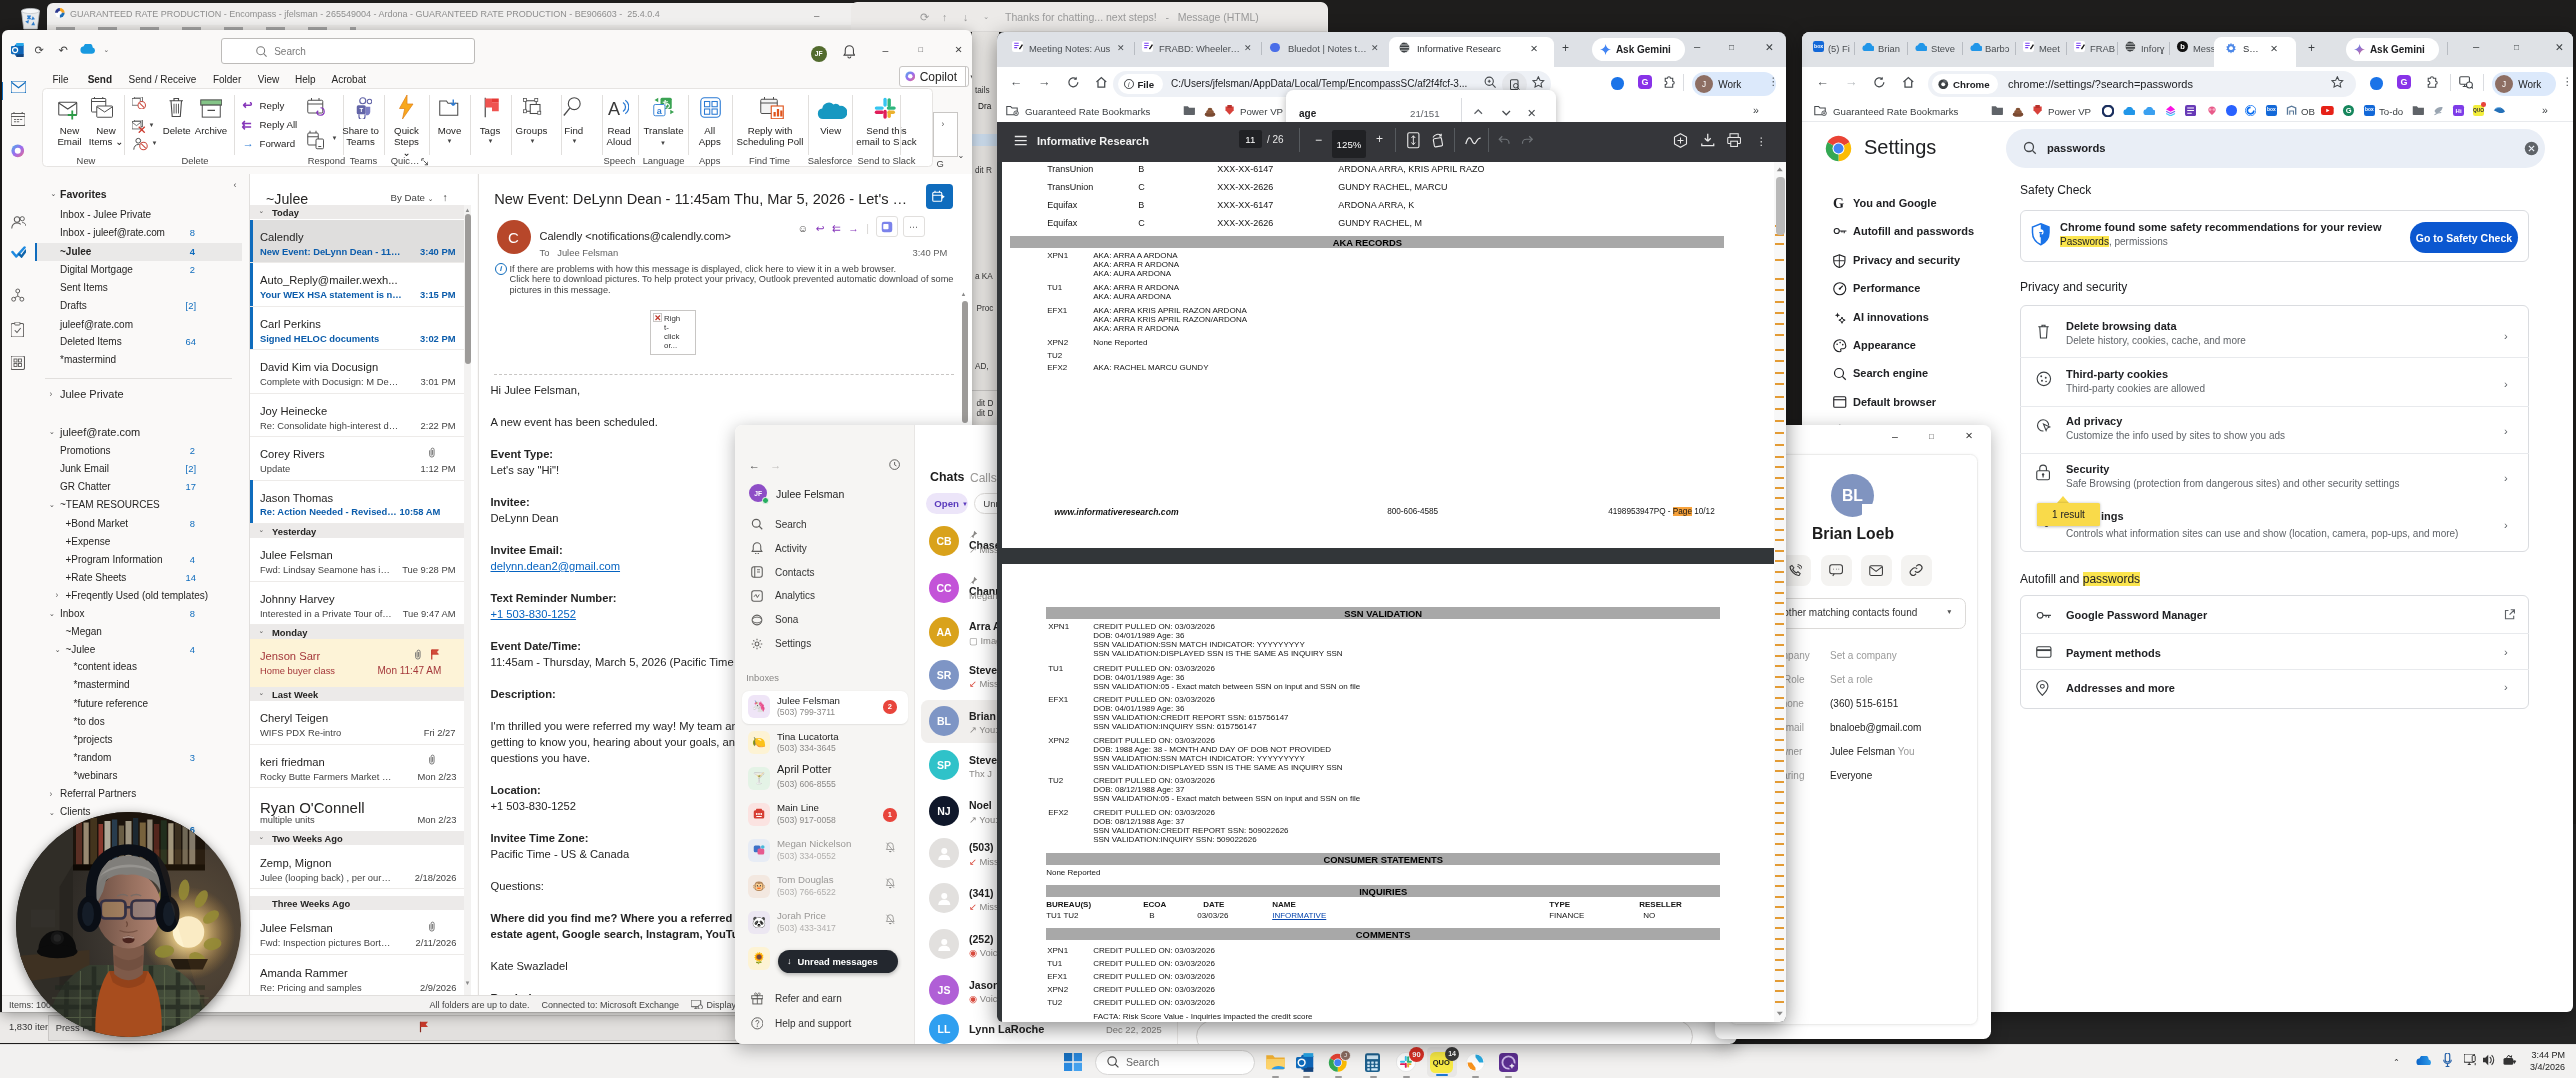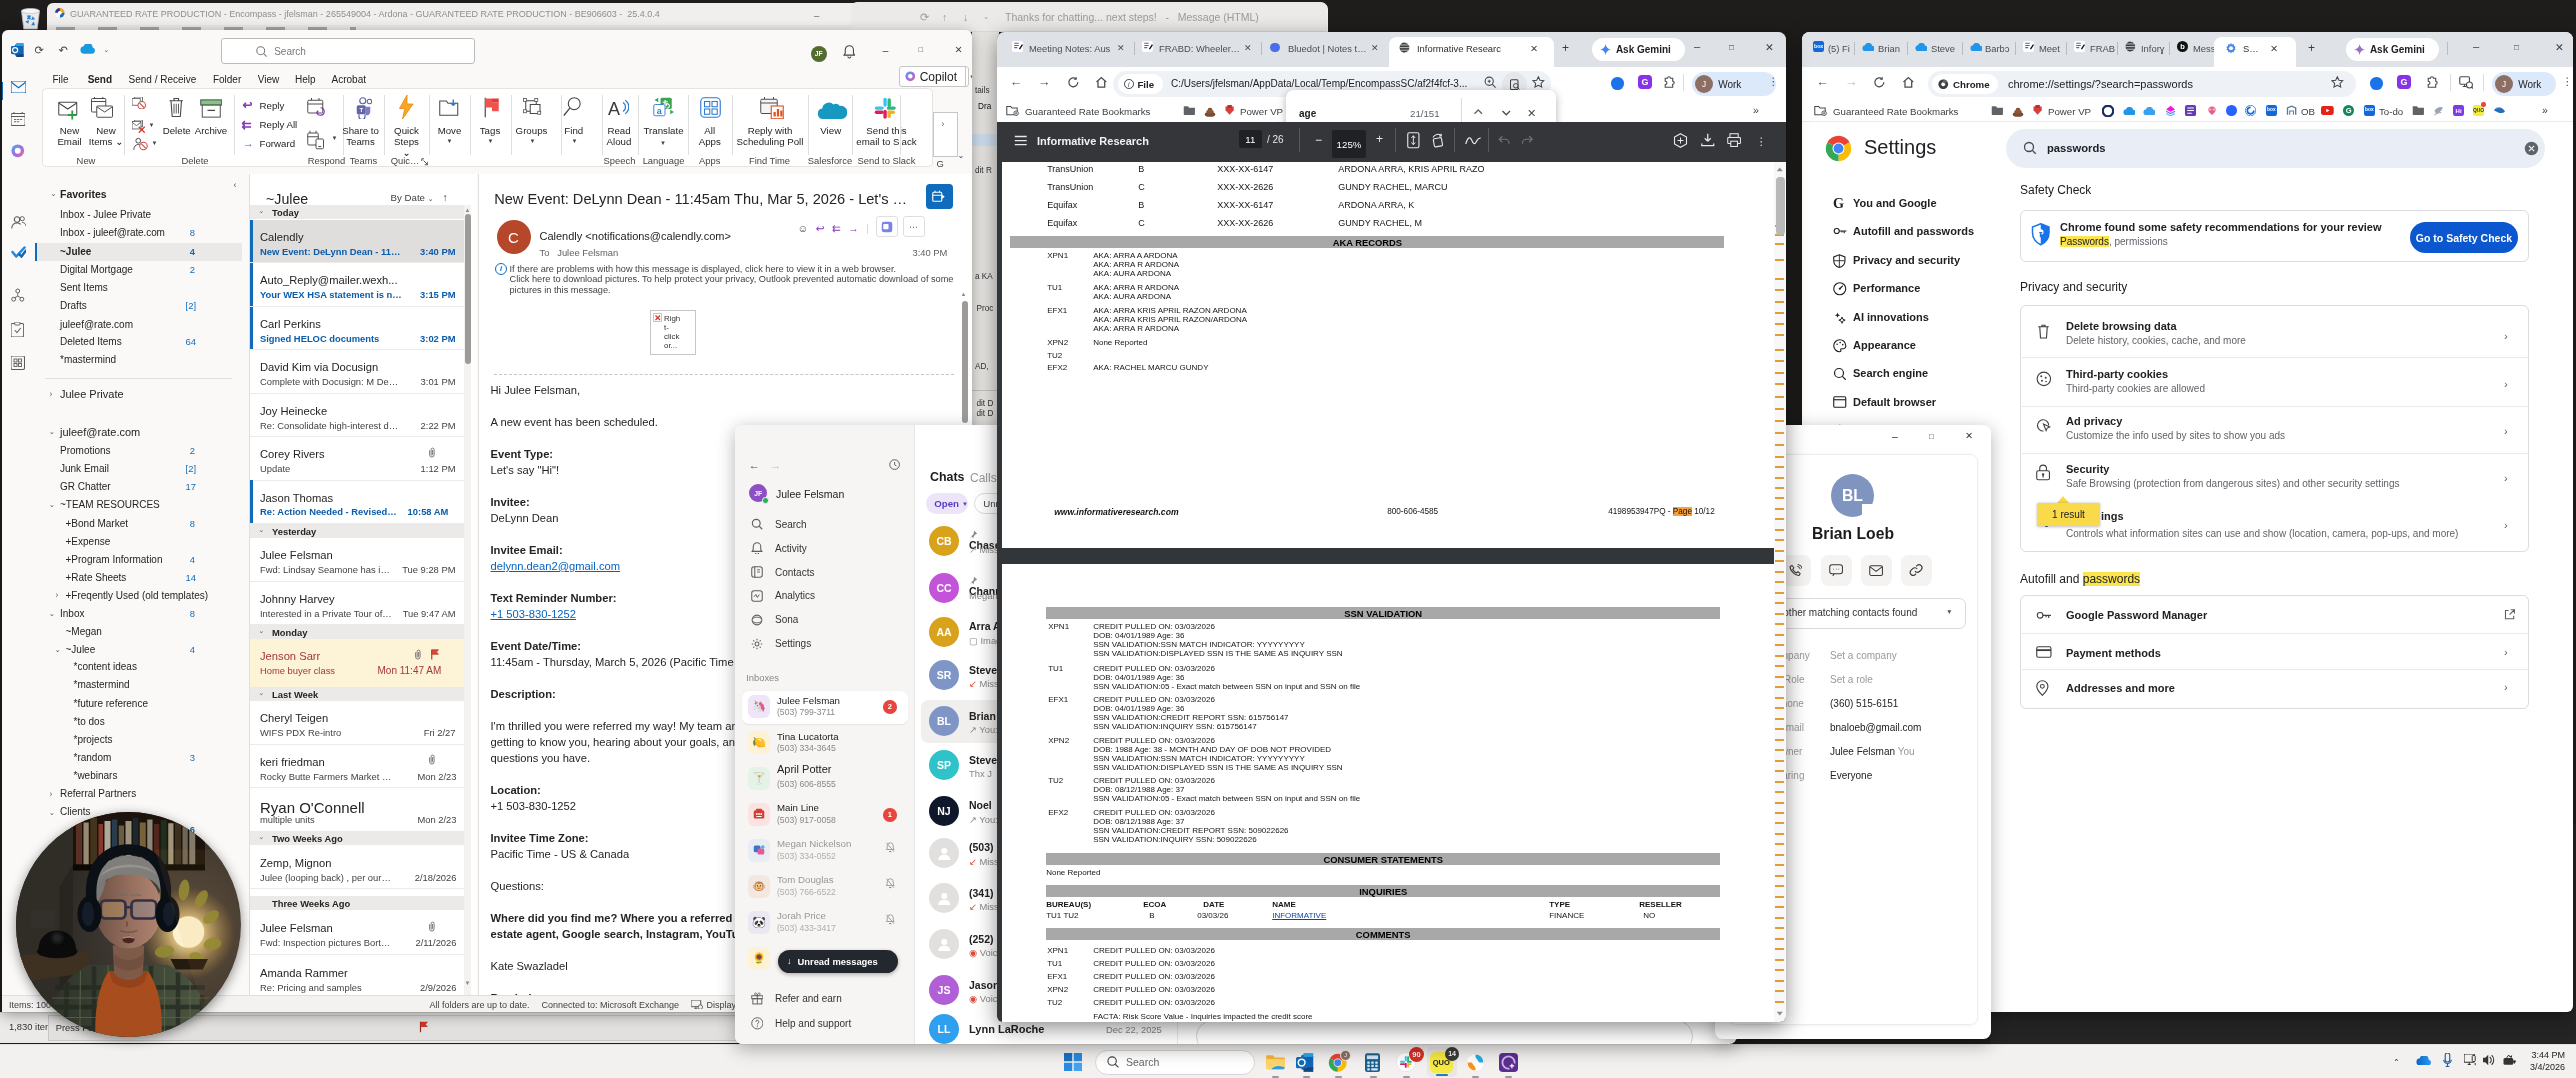--- a/index.html
+++ b/index.html
@@ -575,21 +575,21 @@
           <path d="M3.5 4.5v6a3 3 0 0 0 6 0v-7a2 2 0 0 0-4 0v6.5a1 1 0 0 0 2 0v-6" fill="none" stroke="#6a6a6a" stroke-width="1.2"></path>
         </svg>
       </div>
 <div class="a tr" style="left:10.5px;top:289px;font-size:9.4px;color:#424242;width:142px">Update</div>
 <div class="a " style="left:154px;top:289px;font-size:9.4px;color:#424242;width:52px;text-align:right">1:12 PM</div>
 <div class="a" style="left:0;top:306px;width:214px;height:0.7px;background:#edebe9"></div>
 
 <div class="a" style="left:0;top:306px;width:3px;height:43px;background:#0f6cbd"></div>
 <div class="a" style="left:10.5px;top:318px;font-size:11.2px;color:#252423">Jason Thomas</div>
 <div class="a b tr" style="left:10.5px;top:332px;font-size:9.4px;color:#0b5cab;width:139px">Re: Action Needed - Revised discl...</div>
-<div class="a b " style="left:150px;top:332px;font-size:9.4px;color:#0b5cab;width:57px;text-align:center">10:58 AM</div>
+<div class="a b " style="left:150px;top:332px;font-size:9.4px;color:#0b5cab;width:57px;text-align:left">10:58 AM</div>
 <div class="a" style="left:0;top:349px;width:214px;height:0.7px;background:#edebe9"></div>
 
 <div class="a" style="left:0;top:350px;width:214px;height:14.2px;background:#eceae9">
         <span class="a" style="left:9px;top:2.2px;font-size:6.7px;color:#555">⌄</span>
         <span class="a b" style="left:22.5px;top:1.5px;font-size:9.4px">Yesterday</span>
       </div>
 
 <div class="a" style="left:10.5px;top:375px;font-size:11.2px;color:#252423">Julee Felsman</div>
 <div class="a tr" style="left:10.5px;top:390px;font-size:9.4px;color:#424242;width:132px">Fwd: Lindsay Seamone has invited...</div>
 <div class="a " style="left:142px;top:390px;font-size:9.4px;color:#424242;width:64px;text-align:right">Tue 9:28 PM</div>

